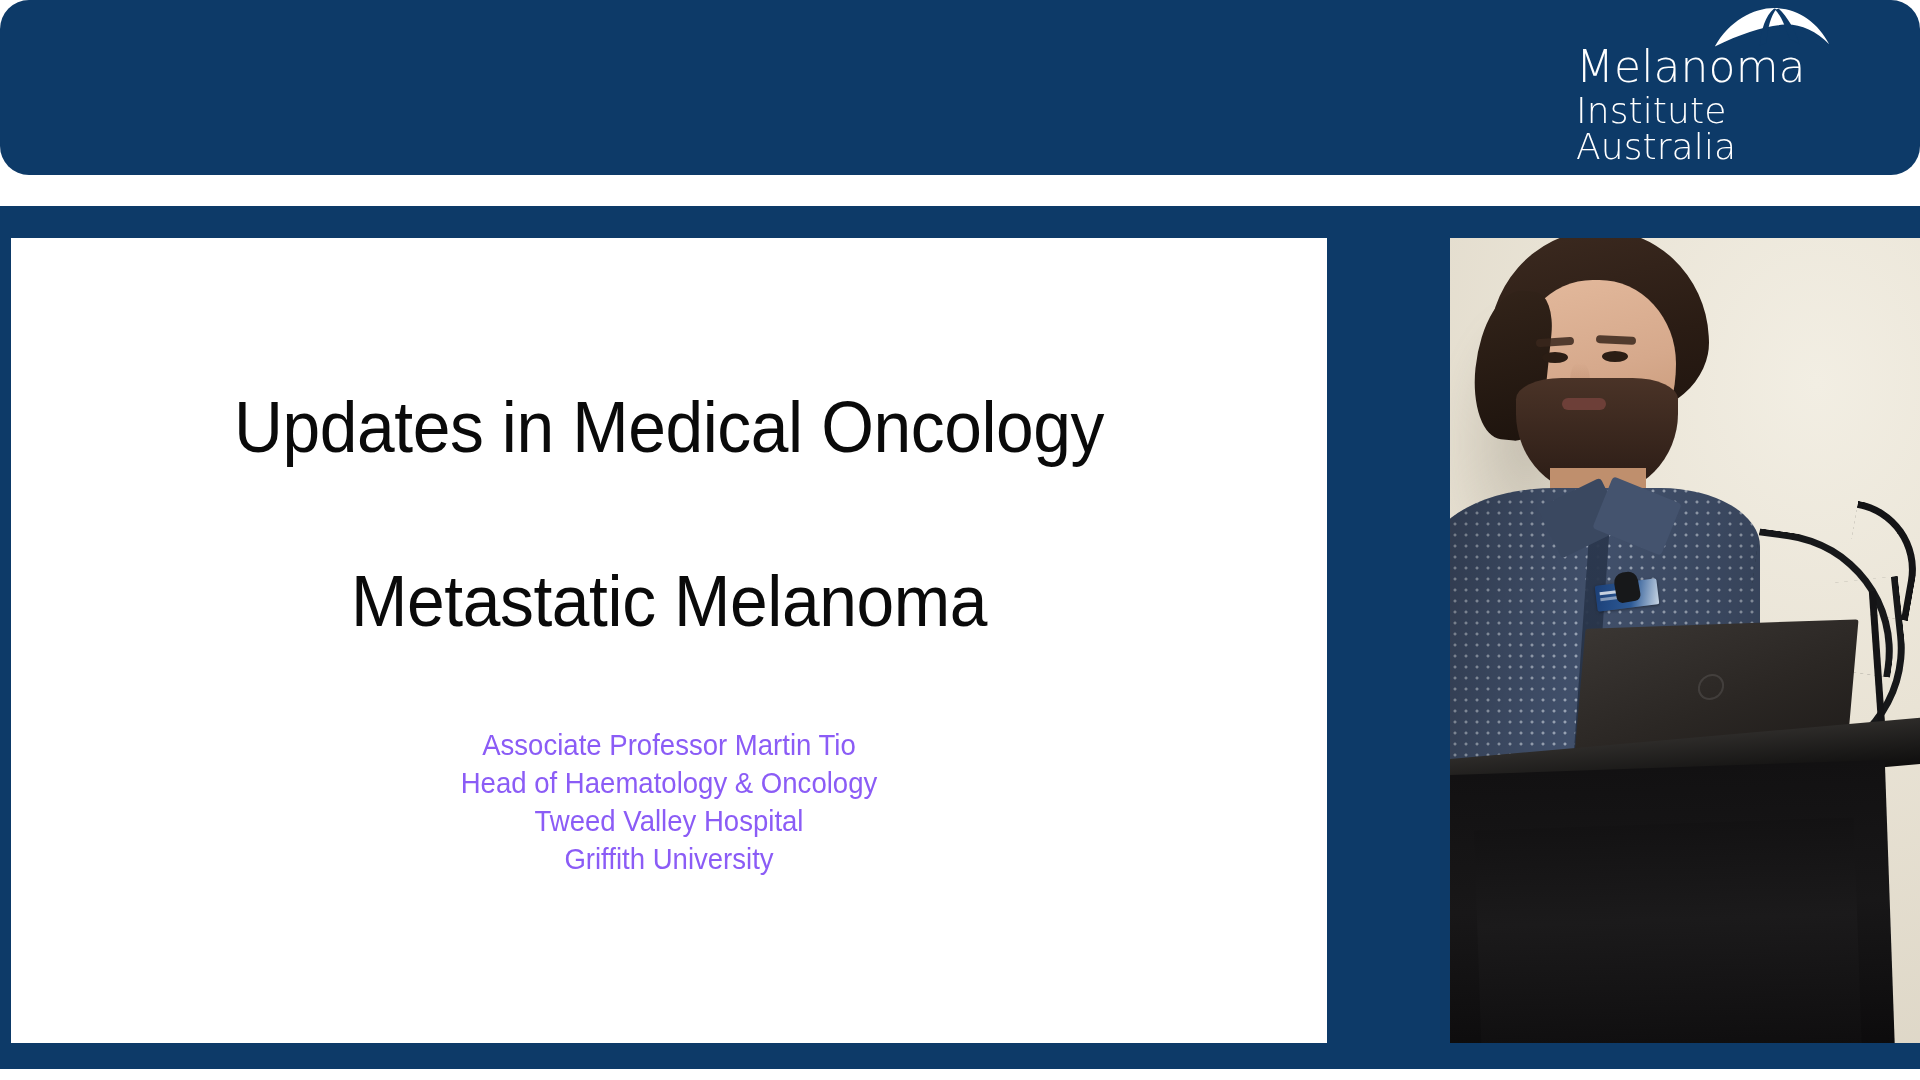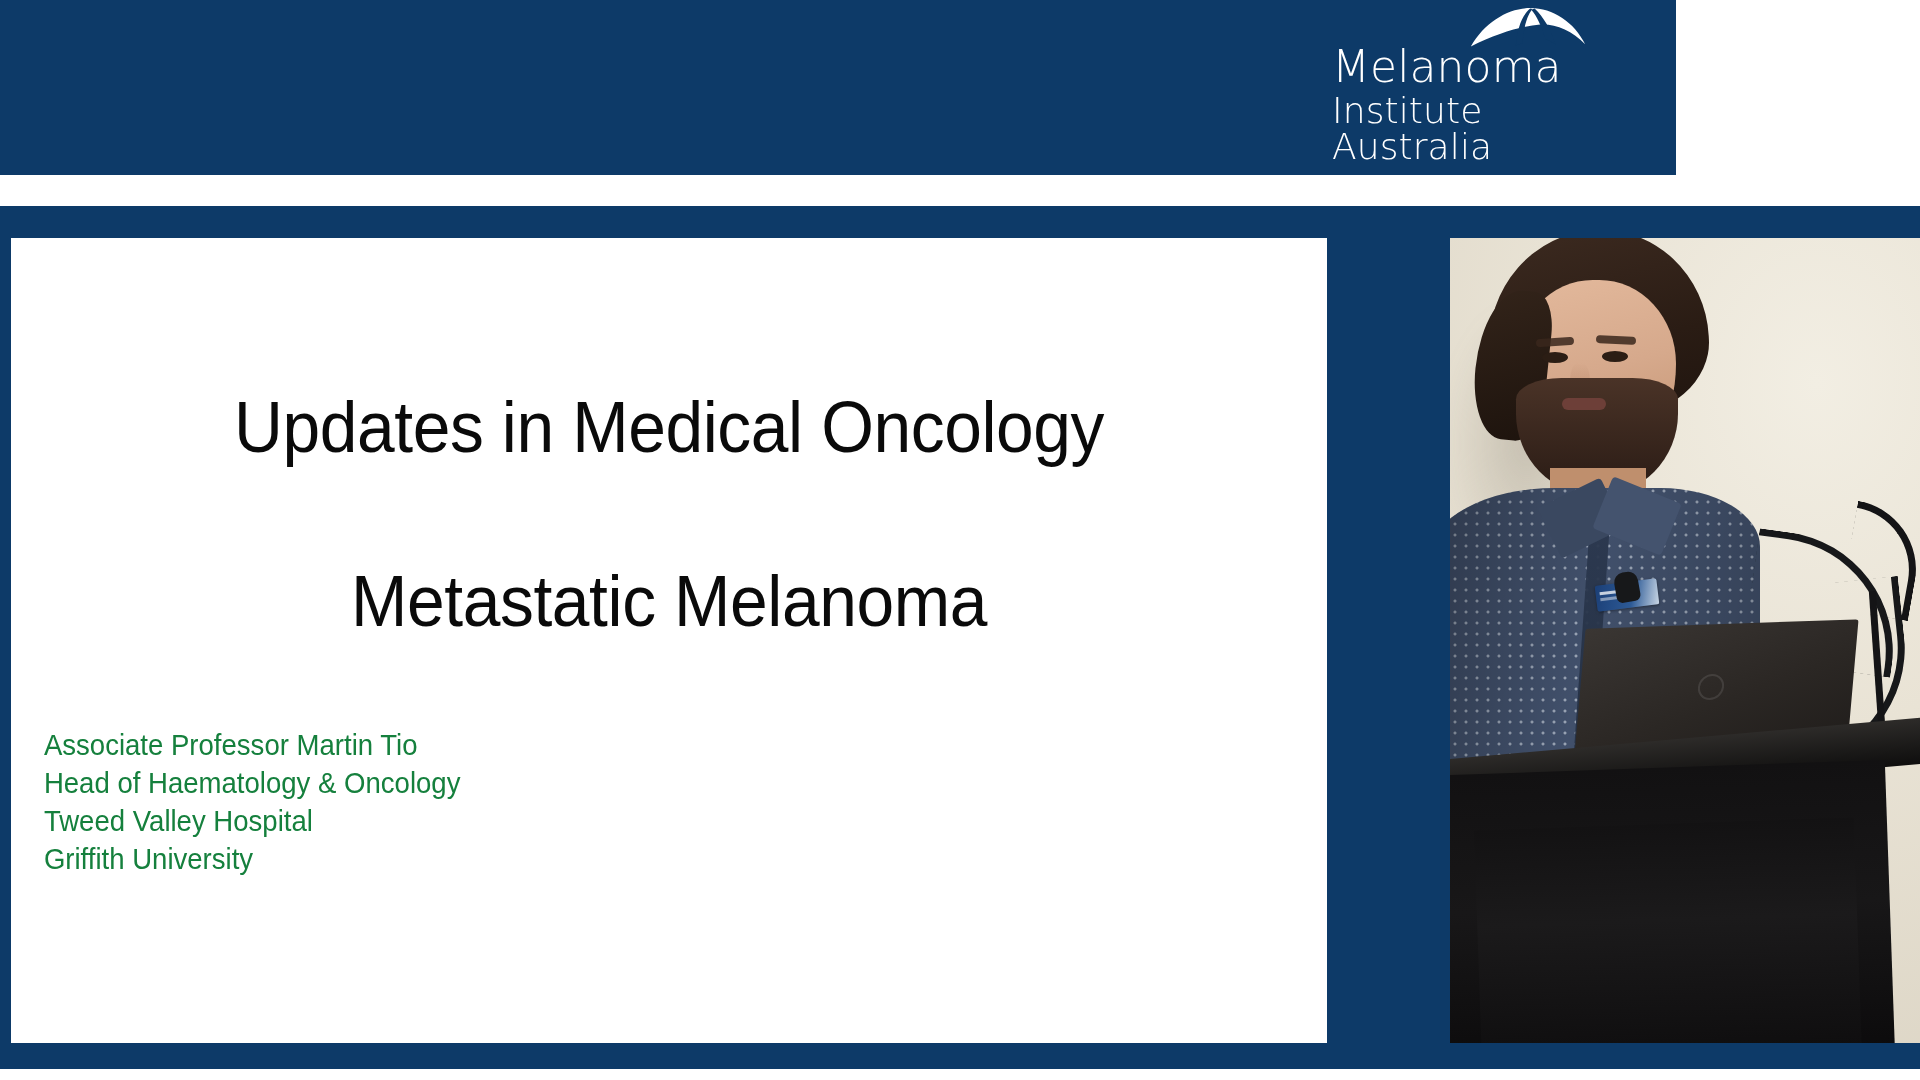--- a/index.html
+++ b/index.html
@@ -3,22 +3,23 @@
 <meta charset="utf-8">
 <style>
   * { margin:0; padding:0; box-sizing:border-box; }
   html,body { width:1920px; height:1080px; overflow:hidden; background:#ffffff; }
   body { font-family:"Liberation Sans", sans-serif; }
 
   .stage { position:relative; width:1920px; height:1080px; background:#ffffff; }
 
   
   .brand-header {
-    position:absolute; left:0; top:0; width:1676px; height:175px;
+    position:absolute; left:0; top:0; width:1920px; height:175px;
     background:#0d3a68;
+    border-radius:29px;
   }
   .brand-gap {
     position:absolute; left:0; top:175px; width:1920px; height:55px;
     background:#ffffff;
   }
   .brand-underbar {
     position:absolute; left:0; top:206px; width:1920px; height:24px;
     background:#0d3a68;
   }
 
@@ -60,21 +61,21 @@
   }
   .title-sub {
     position:absolute; left:0; top:322px; width:100%;
     text-align:center; color:#0a0a0a;
     font-family:"Liberation Sans Narrow","Liberation Sans",sans-serif;
     font-size:72px; font-weight:400; letter-spacing:-0.4px;
     transform:scaleX(0.94); transform-origin:center;
   }
   .affiliations {
     position:absolute; left:0; top:488px; width:100%;
-    color:#15803d;
+    text-align:center; color:#8b5cf6;
   }
   .aff-line {
     font-family:"Liberation Sans Narrow","Liberation Sans",sans-serif;
     font-size:29px; font-weight:400; line-height:38px;
     transform:scaleX(0.95); transform-origin:center;
   }
 
   
   .video {
     position:absolute; left:1450px; top:238px;

